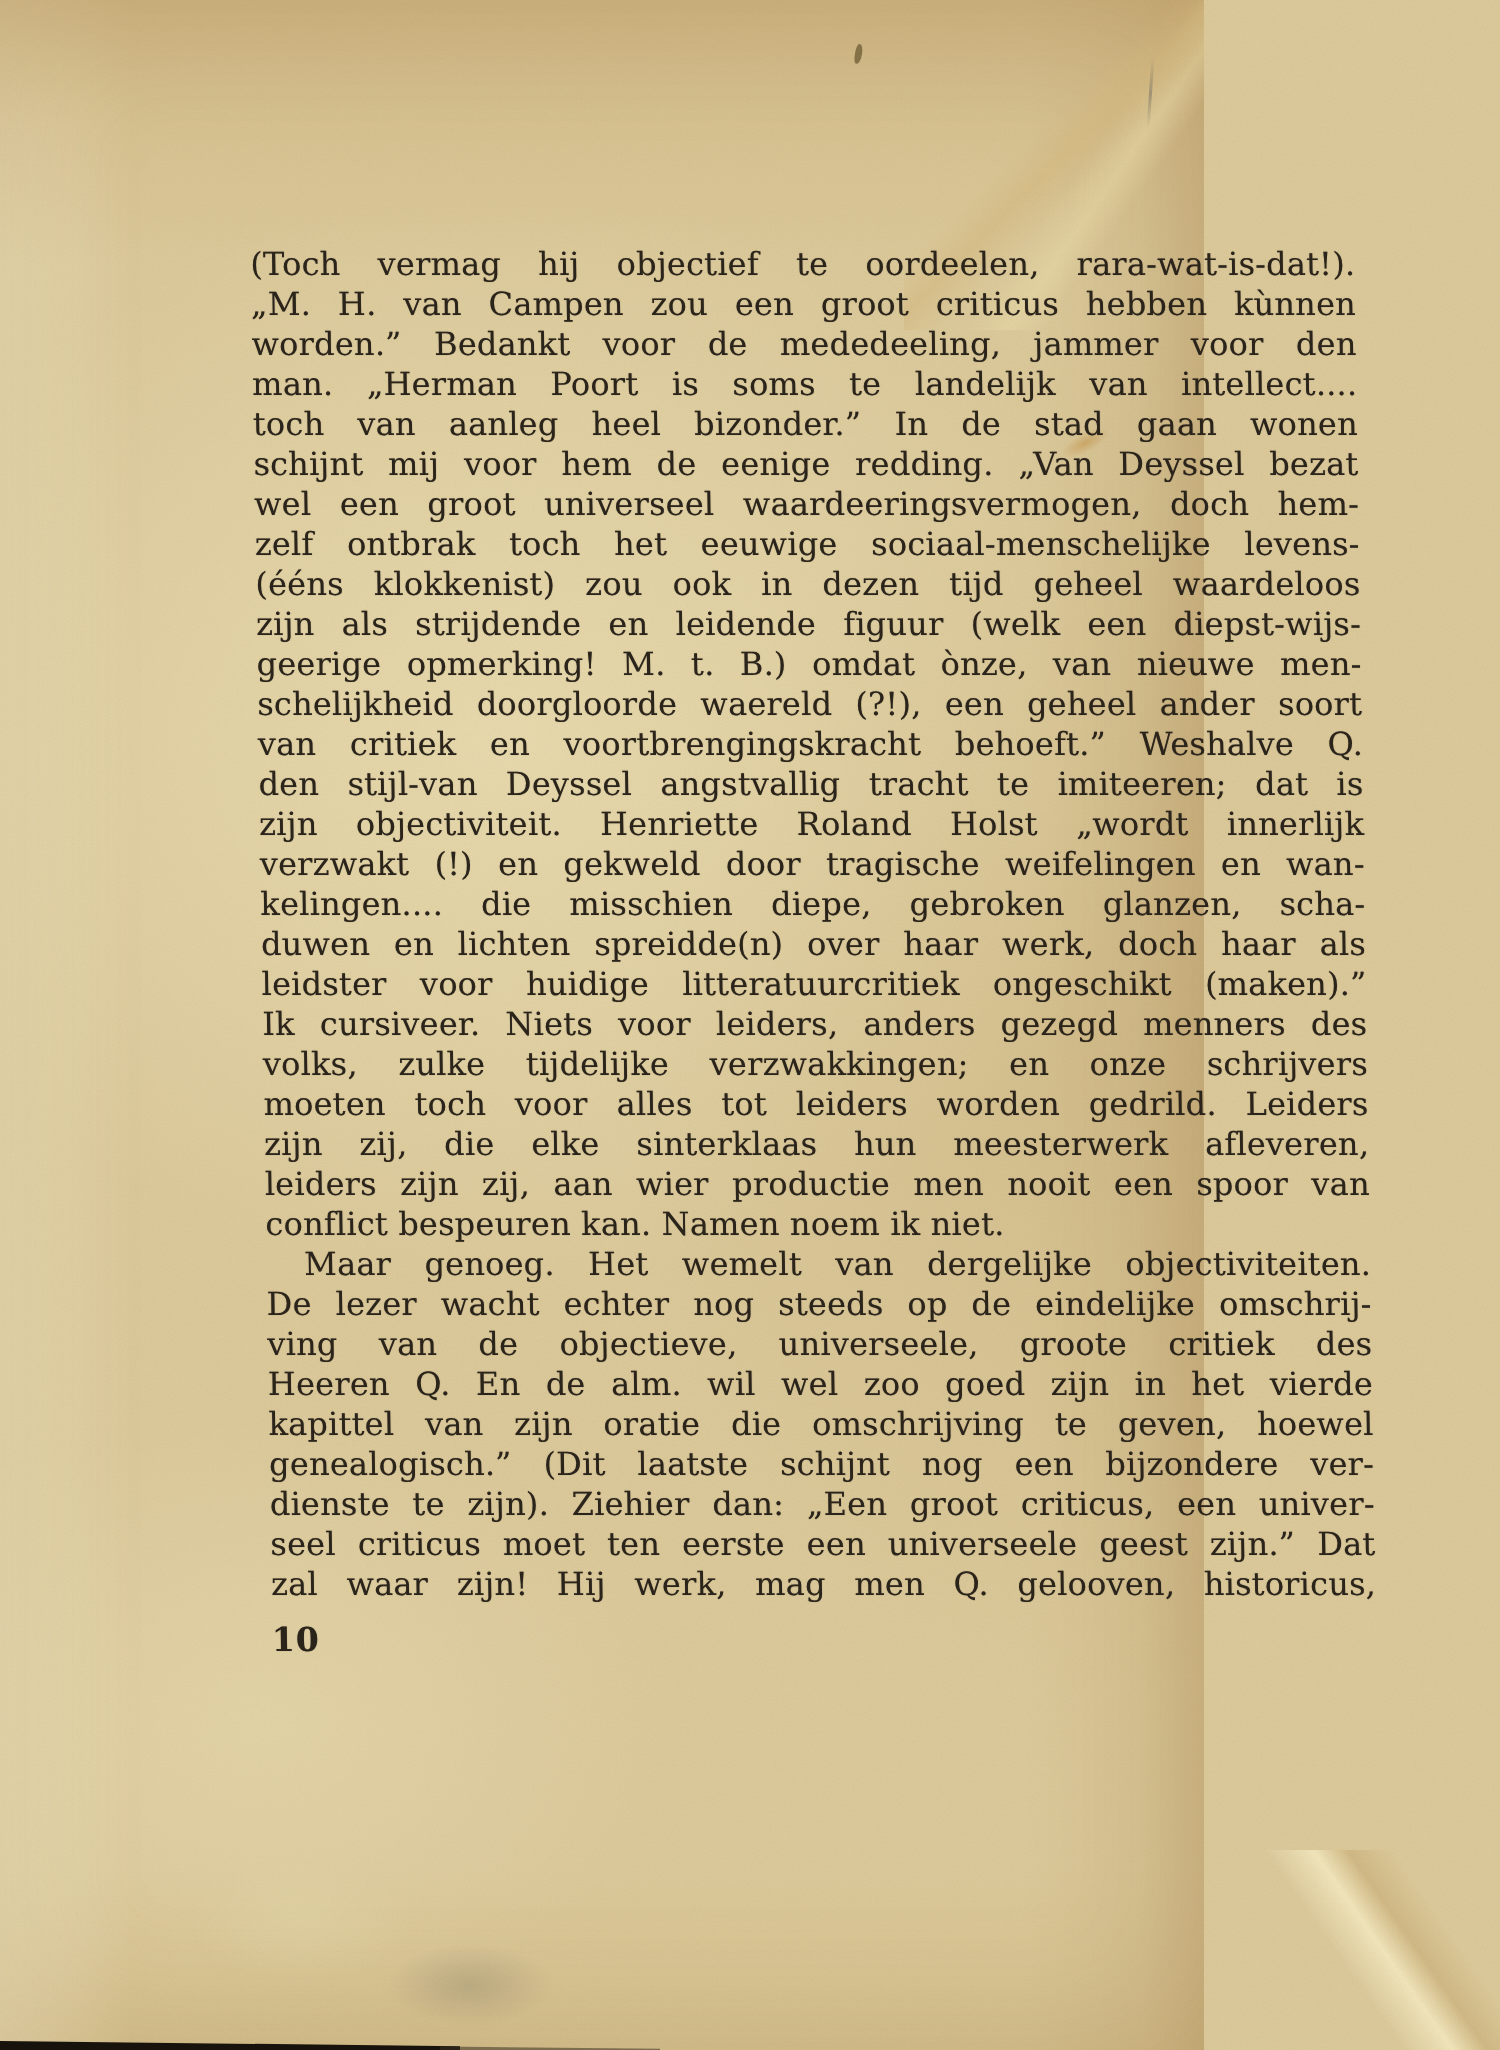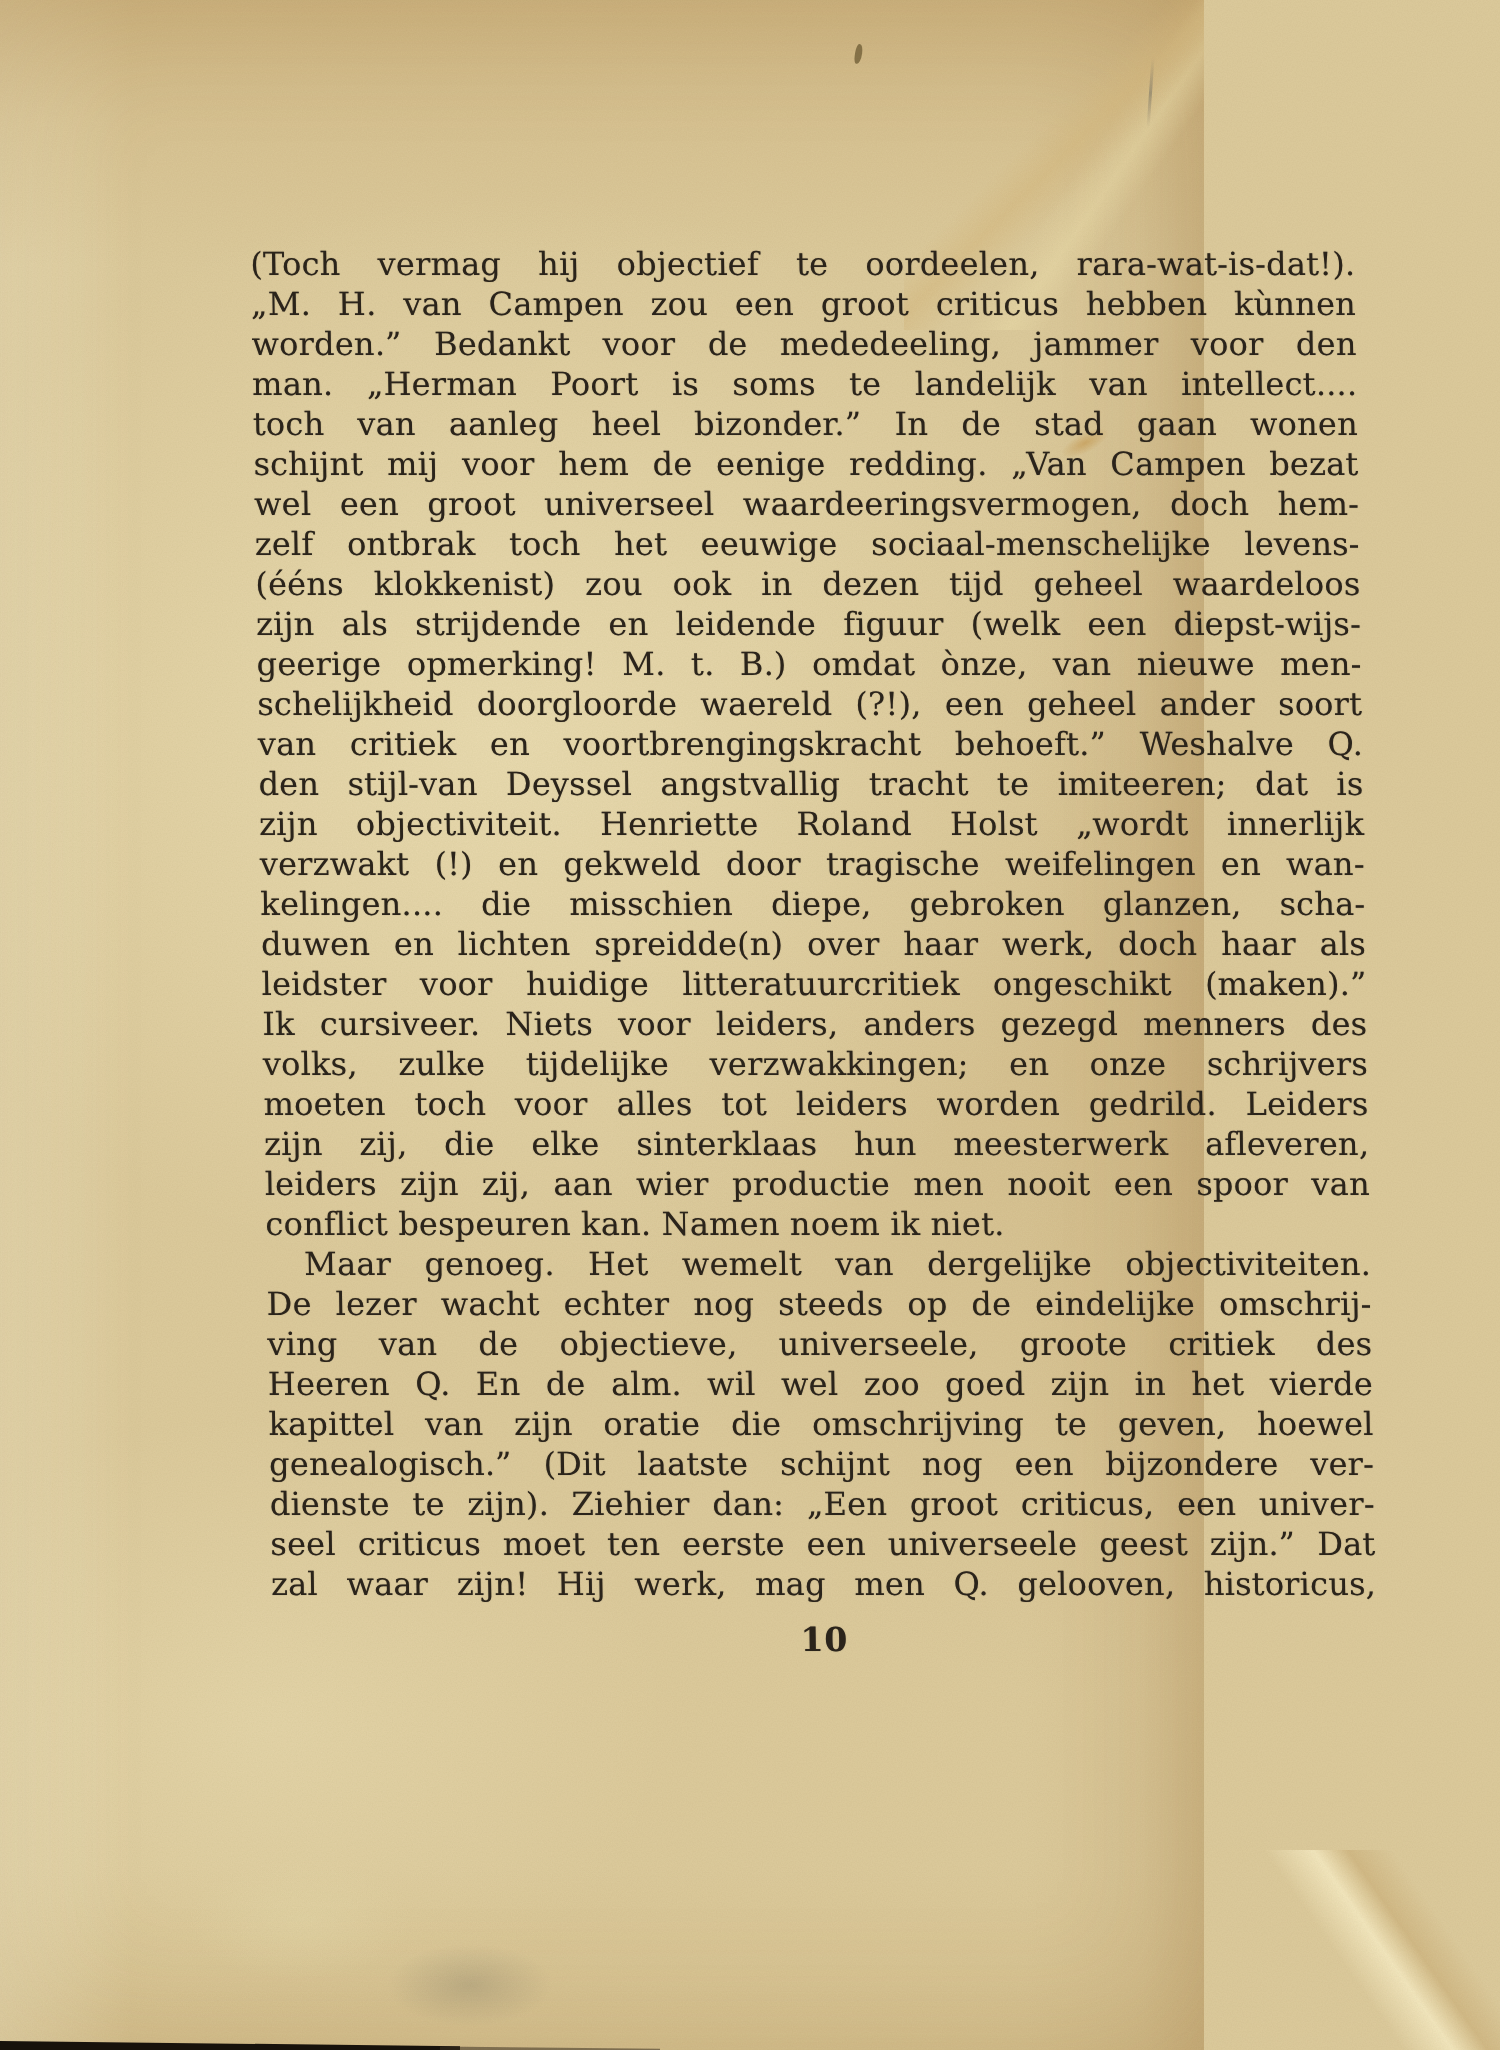--- a/index.html
+++ b/index.html
@@ -49,21 +49,21 @@
   }
   .line.no-justify { text-align-last: left; }
   .line.indent { text-indent: 38px; }
   .em { }
   .page-number {
     margin-top: 16px;
     font-size: 33px;
     line-height: 40px;
     font-weight: bold;
     letter-spacing: 1px;
-    text-align: center;
+    text-align: left;
   }
   
   .artifact { position: absolute; pointer-events: none; }
   .stain-mid {
     left: 1050px; top: 430px; width: 70px; height: 26px;
     background: radial-gradient(closest-side, rgba(198,154,80,0.65), rgba(198,154,80,0) 75%);
     transform: rotate(-28deg);
   }
   .fleck-top {
     left: 855px; top: 44px; width: 7px; height: 20px;
@@ -121,21 +121,21 @@
   <div class="artifact wedge-bl"></div>
   <div class="artifact wedge-b2"></div>
 
   <div class="text-block">
     <div>
         <div class="line"><span>(Toch vermag hij objectief te oordeelen, rara-wat-is-dat!).</span></div>
         <div class="line"><span>„M. H. van Campen zou een groot criticus hebben kùnnen</span></div>
         <div class="line"><span>worden.” Bedankt voor de mededeeling, jammer voor den</span></div>
         <div class="line"><span>man. „Herman Poort is soms te landelijk van intellect....</span></div>
         <div class="line"><span>toch van aanleg heel bizonder.” In de stad gaan wonen</span></div>
-        <div class="line"><span>schijnt mij voor hem de eenige redding. „Van Campen bezat</span></div>
+        <div class="line"><span>schijnt mij voor hem de eenige redding. „Van Deyssel bezat</span></div>
         <div class="line"><span>wel een groot universeel waardeeringsvermogen, doch hem-</span></div>
         <div class="line"><span>zelf ontbrak toch het eeuwige sociaal-menschelijke levens-</span></div>
         <div class="line"><span>(ééns klokkenist) zou ook in dezen tijd geheel waardeloos</span></div>
         <div class="line"><span>zijn als strijdende en leidende figuur (welk een diepst-wijs-</span></div>
         <div class="line"><span>geerige opmerking! M. t. B.) omdat ònze, van nieuwe men-</span></div>
         <div class="line"><span>schelijkheid doorgloorde waereld (?!), een geheel ander soort</span></div>
         <div class="line"><span>van critiek en voortbrengingskracht behoeft.” Weshalve Q.</span></div>
         <div class="line"><span>den stijl-van Deyssel angstvallig tracht te imiteeren; dat is</span></div>
         <div class="line"><span>zijn objectiviteit. Henriette Roland Holst „wordt innerlijk</span></div>
         <div class="line"><span>verzwakt (!) en gekweld door tragische weifelingen en wan-</span></div>

